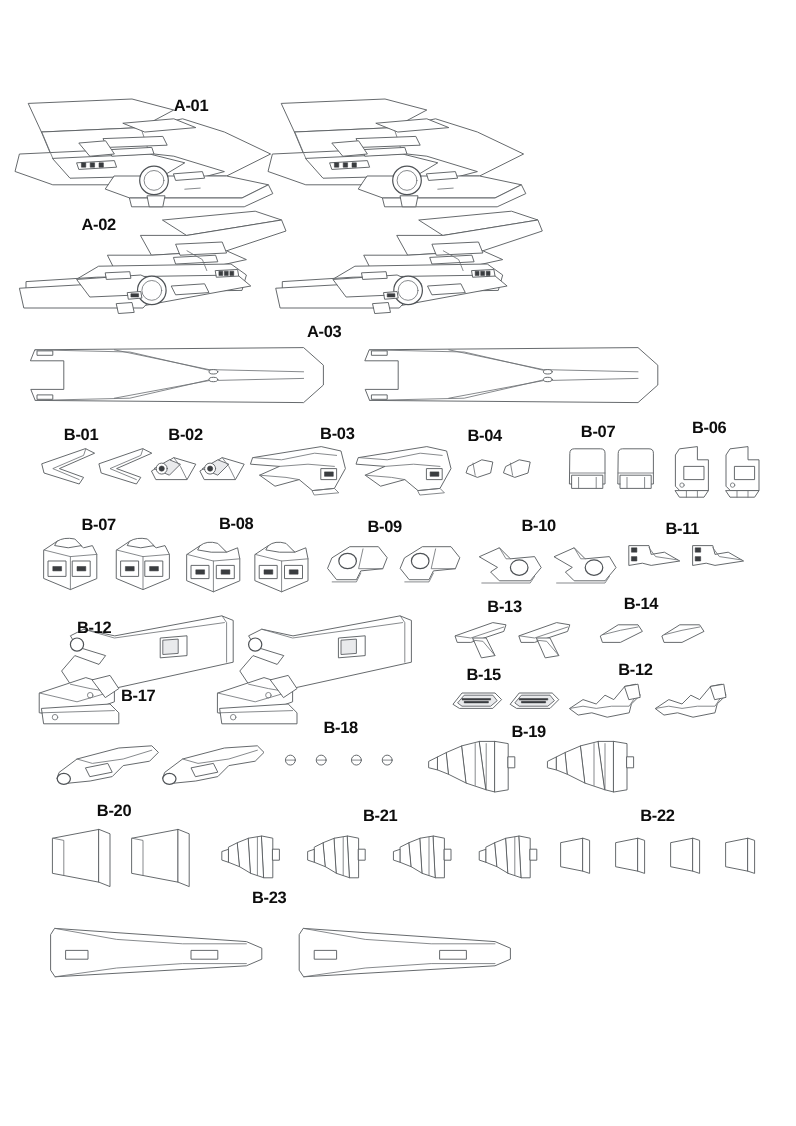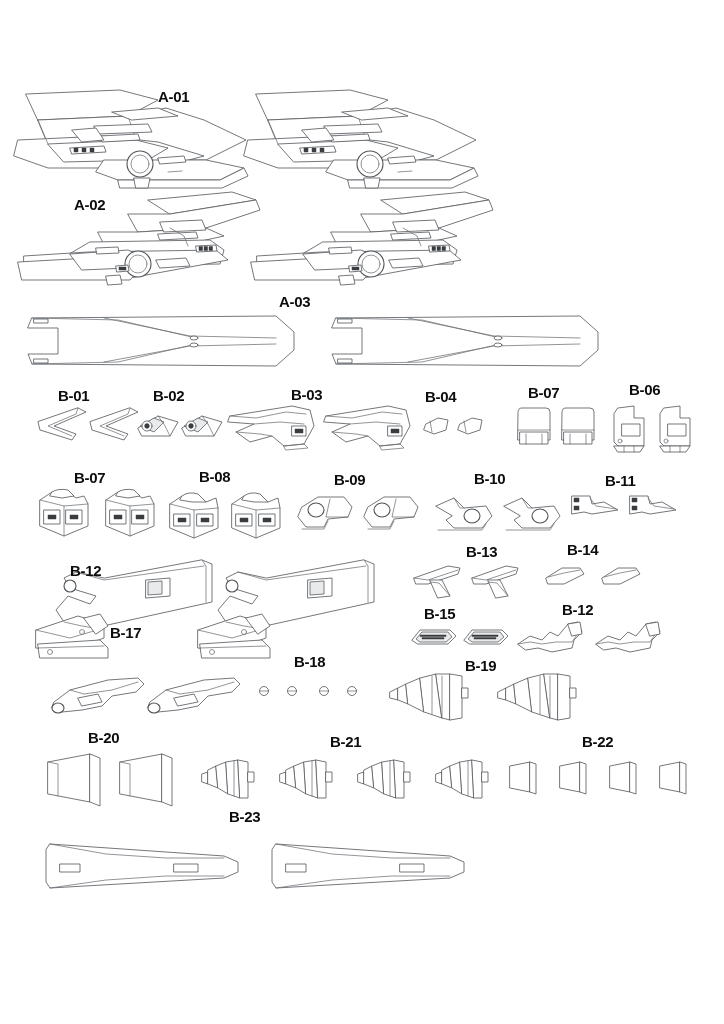--- a/index.html
+++ b/index.html
@@ -644,21 +644,21 @@
   <div class="plabel" style="left:528px; top:384px;">B-07</div>
   <div class="plabel" style="left:629px; top:381px;">B-06</div>
 
   <div class="plabel" style="left:74px;  top:469px;">B-07</div>
   <div class="plabel" style="left:199px; top:468px;">B-08</div>
   <div class="plabel" style="left:334px; top:471px;">B-09</div>
   <div class="plabel" style="left:474px; top:470px;">B-10</div>
   <div class="plabel" style="left:605px; top:472px;">B-11</div>
 
   <div class="plabel" style="left:70px;  top:562px;">B-12</div>
-  <div class="plabel" style="left:466px; top:543px;text-align:right;">B-13</div>
+  <div class="plabel" style="left:443px; top:543px;text-align:right;">B-13</div>
   <div class="plabel" style="left:567px; top:541px;">B-14</div>
   <div class="plabel" style="left:424px; top:605px;">B-15</div>
   <div class="plabel" style="left:562px; top:601px;">B-12</div>
 
   <div class="plabel" style="left:110px; top:624px;">B-17</div>
   <div class="plabel" style="left:294px; top:653px;">B-18</div>
   <div class="plabel" style="left:465px; top:657px;">B-19</div>
 
   <div class="plabel" style="left:88px;  top:729px;">B-20</div>
   <div class="plabel" style="left:330px; top:733px;">B-21</div>

